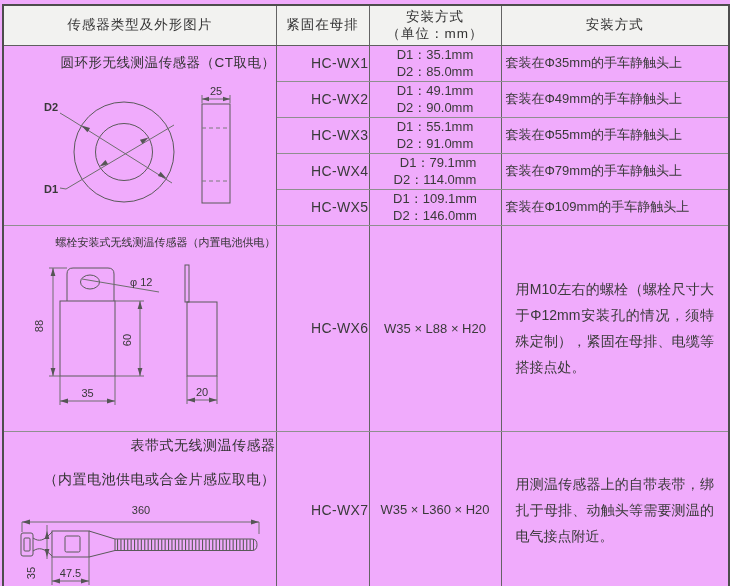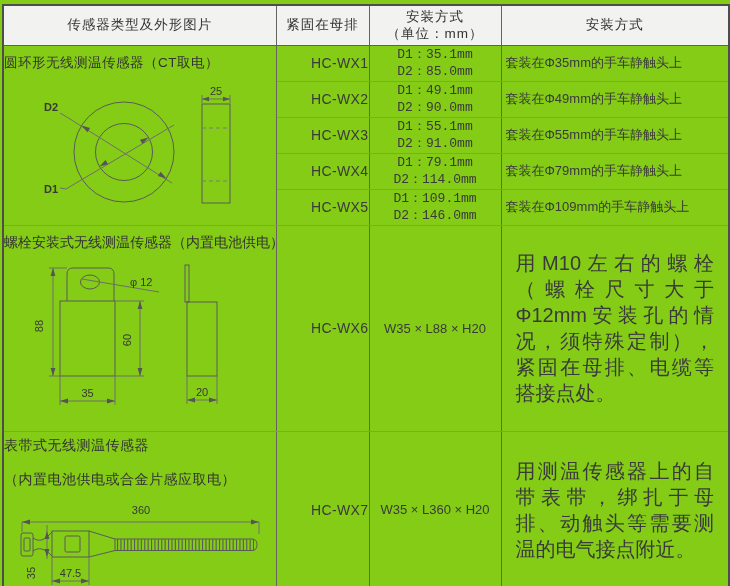--- a/index.html
+++ b/index.html
@@ -1,43 +1,43 @@
 <!DOCTYPE html>
 <html><head>
 <meta charset="utf-8">
 <style>
   html,body{margin:0;padding:0;background:#ffffff;}
   .page{
-    position:relative;width:730px;height:586px;background:#84cc16;overflow:hidden;
+    position:relative;width:730px;height:586px;background:#f0abfc;overflow:hidden;
     font-family:"Liberation Sans","DejaVu Sans",sans-serif;color:#383838;
   }
   table.spec{
     position:absolute;left:2px;top:4px;width:726px;height:568px;
     border-collapse:collapse;table-layout:fixed;
     border:2px solid #4d4d4d;
   }
   .spec th,.spec td{
     border-top:1px solid #8f8f8f;border-bottom:1px solid #8f8f8f;
     border-left:1px solid #646464;border-right:1px solid #646464;
     padding:0;vertical-align:middle;font-weight:normal;
   }
   .r-head{height:40px;}
   .r-s{height:36px;}
   .r-bolt{height:206px;}
   .r-strap{height:142px;}
   th.hd{background:#f2f2f0;font-size:13.5px;color:#333;letter-spacing:1px;text-align:center;border-bottom:1px solid #5f5f5f;}
   th.hd .hline{line-height:17px;}
   td.model{font-size:14px;text-align:right;letter-spacing:0.4px;color:#3a3a3a;}
   td.dims{text-align:center;font-size:13px;color:#3a3a3a;}
-  td.dims .dimwrap{display:inline-block;text-align:center;line-height:17px;font-family:Liberation Mono, monospace;}
+  td.dims .dimwrap{display:inline-block;text-align:right;line-height:17px;}
   td.install-c{font-size:13px;text-align:left;color:#3a3a3a;padding:0 4px;}
-  td.install-l{font-size:20px;text-align:justify;color:#3a3a3a;padding:17px 14px;line-height:26px;}
-  td.pic-cell{vertical-align:top;text-align:left;}
+  td.install-l{font-size:14px;text-align:justify;color:#3a3a3a;padding:17px 14px;line-height:26px;}
+  td.pic-cell{vertical-align:top;text-align:right;}
   .pic-title{font-size:13.5px;color:#333;margin-top:8px;line-height:17px;letter-spacing:0.5px;white-space:nowrap;}
-  .pic-title.sm{font-size:14px;letter-spacing:0;}
+  .pic-title.sm{font-size:11px;letter-spacing:0;}
   .pic-title.strap{font-size:14px;margin-top:6px;font-family:Liberation Mono, monospace;}
   .pic-title.strap2{font-size:14px;margin-top:16px;}
   svg{display:block;}
   svg .ln{stroke:#5a5a5a;stroke-width:1;fill:none;}
   svg .lnt{stroke:#6e6e6e;stroke-width:1;fill:none;}
   svg .dash{stroke:#7a7a7a;stroke-width:1;fill:none;stroke-dasharray:4 3;}
   svg .arw{fill:#555;stroke:none;}
   svg text{font-family:"Liberation Sans","DejaVu Sans",sans-serif;font-size:11px;fill:#383838;}
   svg text.b{font-weight:bold;}
   svg .ribs{stroke:#5a5a5a;stroke-width:11;stroke-dasharray:1.1 2.3;fill:none;}

